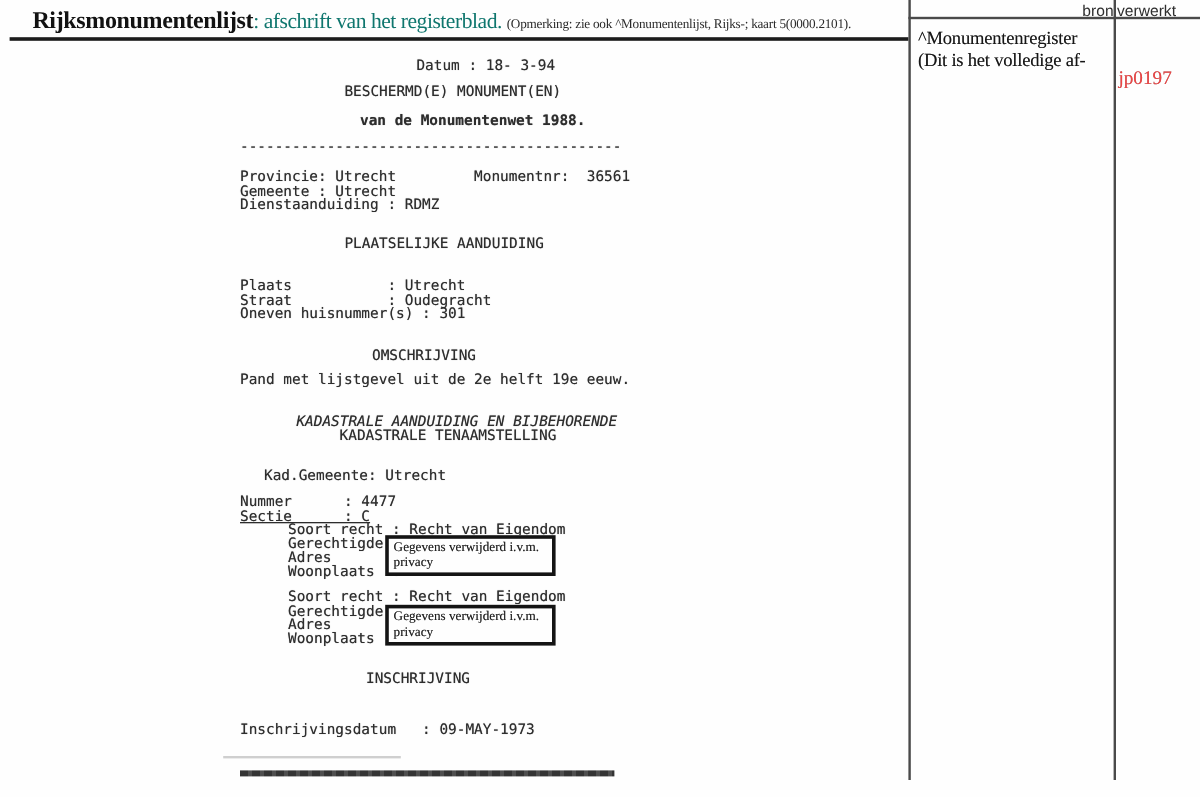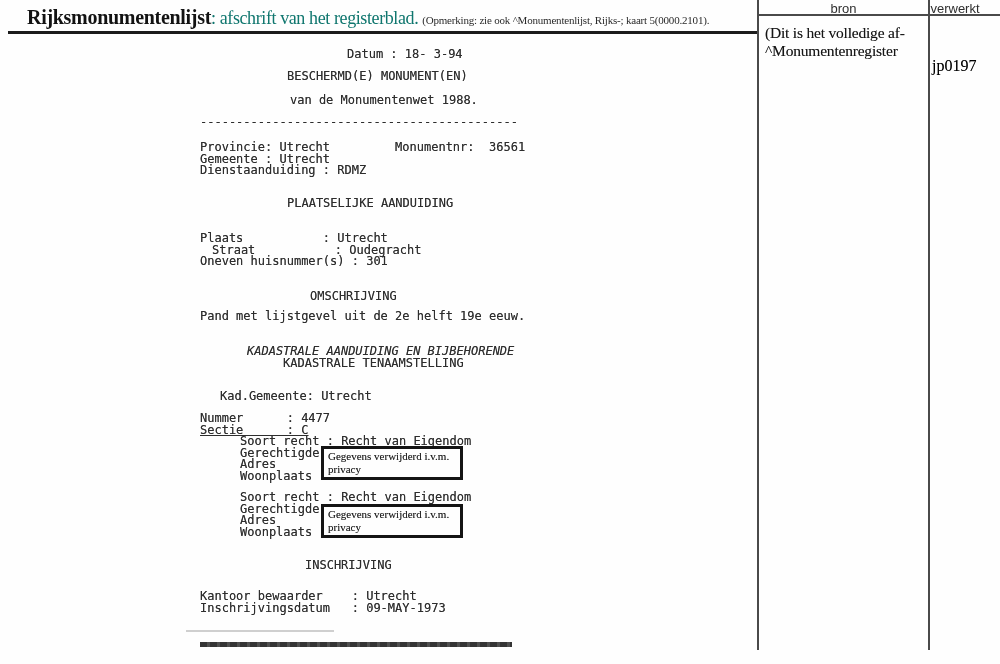--- a/index.html
+++ b/index.html
@@ -13,32 +13,32 @@
   .title-rest{font:18px "Liberation Serif", serif; letter-spacing:-0.4px; color:#0f766e;}
   .title-note{font:11px "Liberation Serif", serif; letter-spacing:-0.2px; color:#2a2a2a;}
   .title-rule{position:absolute; left:8px; top:31px; width:749px; height:3px; background:#1c1c1c;}
   
   .vline{position:absolute; top:0; width:2px; height:650px; background:#4a4a4a;}
   .vline-1{left:757px;}
   .vline-2{left:928px;}
   .side-rule{position:absolute; left:757px; top:14px; width:243px; height:2px; background:#4a4a4a;}
   .col-label{
     position:absolute; top:1px; font:13px "Liberation Sans", sans-serif;
-    color:#2e2e2e; text-align:center;
+    color:#2e2e2e; text-align:right;
   }
   .col-bron{left:759px; width:169px;}
   .col-verwerkt{left:930px; width:50px;}
   .side-text{
     position:absolute; left:765px; top:24px; width:165px;
     font:15.5px "Liberation Serif", serif; letter-spacing:-0.2px;
     line-height:17.5px; color:#161616; text-shadow:0 0 .5px rgba(20,20,20,.45);
   }
   .verwerkt-code{
     position:absolute; left:932px; top:57px;
-    font:16px "Liberation Serif", serif; color:#000000;
+    font:16px "Liberation Serif", serif; color:#ef4444;
     text-shadow:0 0 .5px rgba(20,20,20,.45);
   }
   
   .tw{
     position:absolute; font:12px "DejaVu Sans Mono", monospace;
     color:#2d2d2d; white-space:pre; text-shadow:0 0 .6px rgba(45,45,45,.65);
   }
   .tw.faded{color:#949494; text-shadow:none;}
   
   .privacy-box{
@@ -68,37 +68,37 @@
   </div>
   <div class="title-rule"></div>
 
   <div class="vline vline-1"></div>
   <div class="vline vline-2"></div>
   <div class="side-rule"></div>
   <div class="col-label col-bron">bron</div>
   <div class="col-label col-verwerkt">verwerkt</div>
 
   <div class="side-text">
+    <div>^Monumentenregister</div>
     <div>(Dit is het volledige af-</div>
-    <div>^Monumentenregister</div>
   </div>
   <div class="verwerkt-code">jp0197</div>
 
   <div class="tw" style="left:347px; top:47px;">Datum : 18- 3-94</div>
   <div class="tw" style="left:287px; top:69px;">BESCHERMD(E) MONUMENT(EN)</div>
-  <div class="tw" style="left:290px; top:93px;">van de Monumentenwet 1988.</div>
+  <div class="tw" style="left:300px; top:93px;font-weight:bold;">van de Monumentenwet 1988.</div>
   <div class="tw" style="left:200px; top:115px;">--------------------------------------------</div>
 
   <div class="tw" style="left:200px; top:140px;">Provincie: Utrecht         Monumentnr:  36561</div>
   <div class="tw" style="left:200px; top:152px;text-align:right;">Gemeente : Utrecht</div>
   <div class="tw" style="left:200px; top:163px;">Dienstaanduiding : RDMZ</div>
 
   <div class="tw" style="left:287px; top:196px;">PLAATSELIJKE AANDUIDING</div>
   <div class="tw" style="left:200px; top:231px;">Plaats           : Utrecht</div>
-  <div class="tw" style="left:200px; top:243px;margin-left:12px;">Straat           : Oudegracht</div>
+  <div class="tw" style="left:200px; top:243px;">Straat           : Oudegracht</div>
   <div class="tw" style="left:200px; top:254px;">Oneven huisnummer(s) : 301</div>
 
   <div class="tw" style="left:310px; top:289px;">OMSCHRIJVING</div>
   <div class="tw" style="left:200px; top:309px;">Pand met lijstgevel uit de 2e helft 19e eeuw.</div>
 
   <div class="tw" style="left:247px; top:344px;font-style:italic;">KADASTRALE AANDUIDING EN BIJBEHORENDE</div>
   <div class="tw" style="left:283px; top:356px;text-align:right;">KADASTRALE TENAAMSTELLING</div>
   <div class="tw" style="left:200px; top:389px;padding-left:20px;">Kad.Gemeente: Utrecht</div>
   <div class="tw" style="left:200px; top:423px;text-decoration:underline;">Sectie      : C</div>
   <div class="tw" style="left:200px; top:411px;">Nummer      : 4477</div>
@@ -115,19 +115,18 @@
   <div class="tw" style="left:240px; top:490px;">Soort recht : Recht van Eigendom</div>
   <div class="tw" style="left:240px; top:502px;">Gerechtigde :</div>
   <div class="tw" style="left:240px; top:513px;">Adres       :</div>
   <div class="tw" style="left:240px; top:525px;">Woonplaats  :</div>
   <div class="privacy-box box-2">
     <div>Gegevens verwijderd i.v.m.</div>
     <div>privacy</div>
   </div>
 
   <div class="tw" style="left:305px; top:558px;">INSCHRIJVING</div>
-  <div class="tw" style="left:200px; top:589px;">Kantoor bewaarder    : Utrecht</div>
   <div class="tw" style="left:200px; top:601px;">Inschrijvingsdatum   : 09-MAY-1973</div>
 
   <div class="faded-remnant"></div>
   <div class="bottom-bar"></div>
 
 </div>
 
 </body></html>

